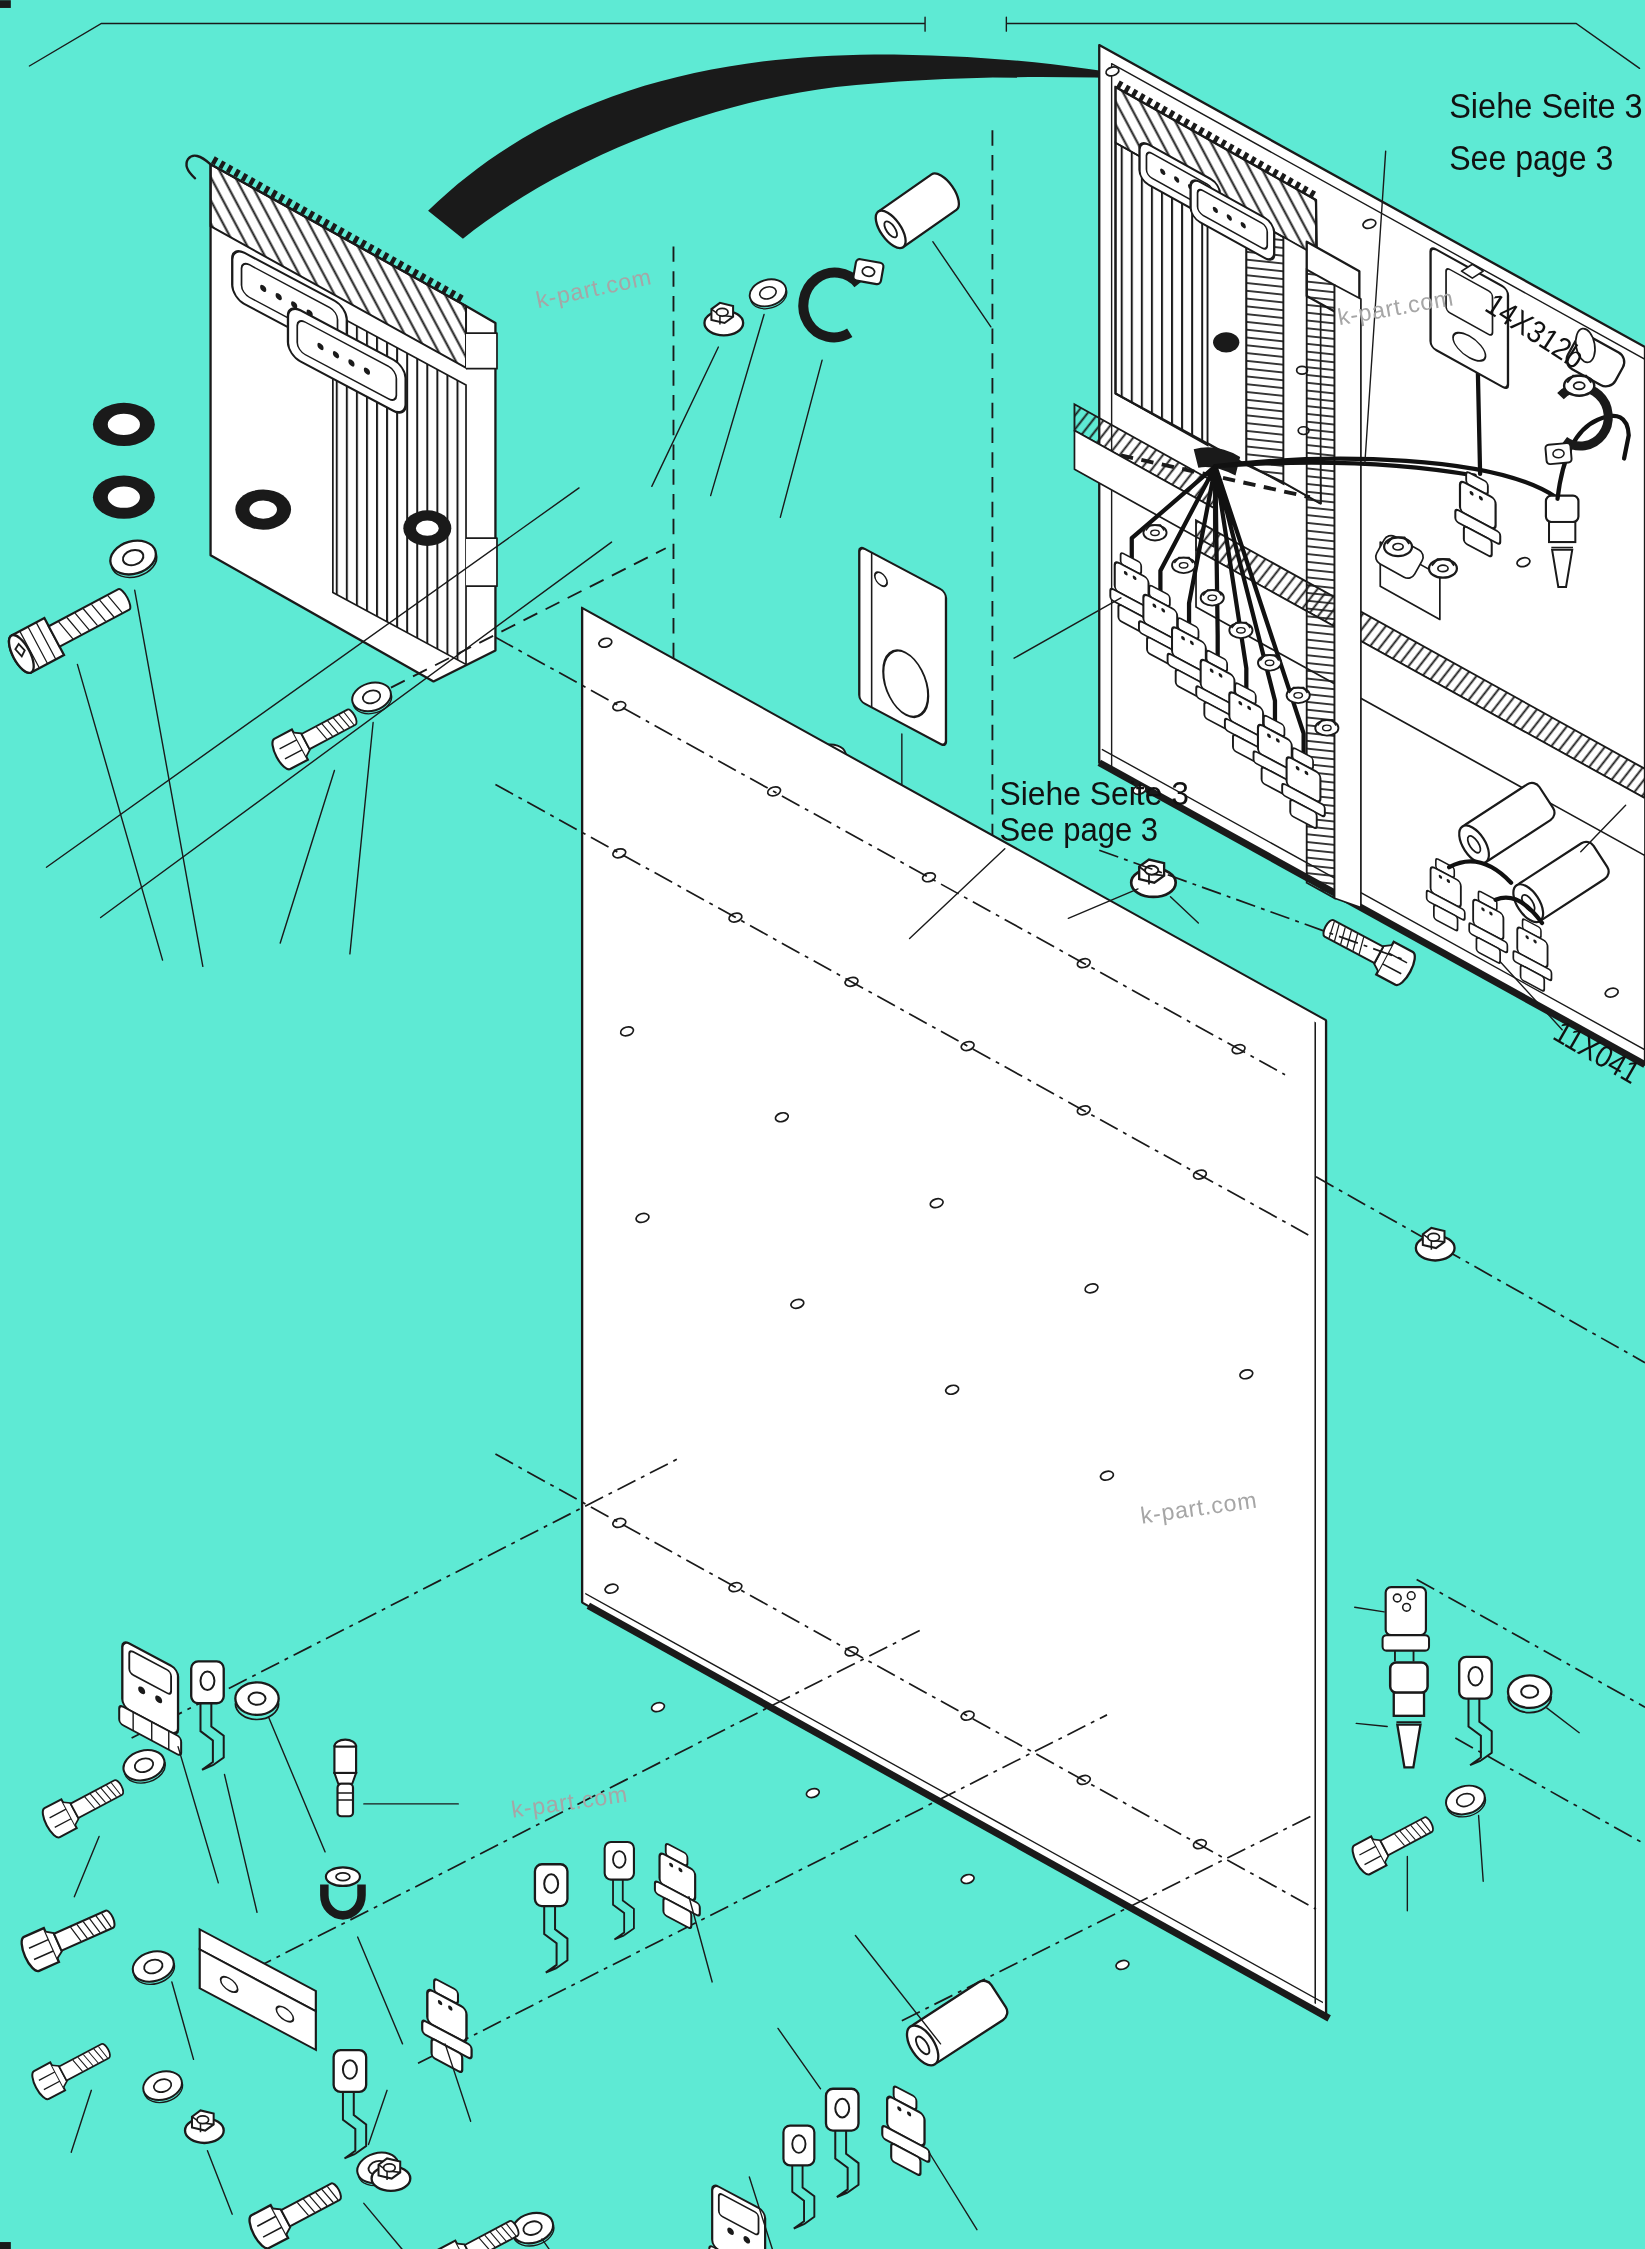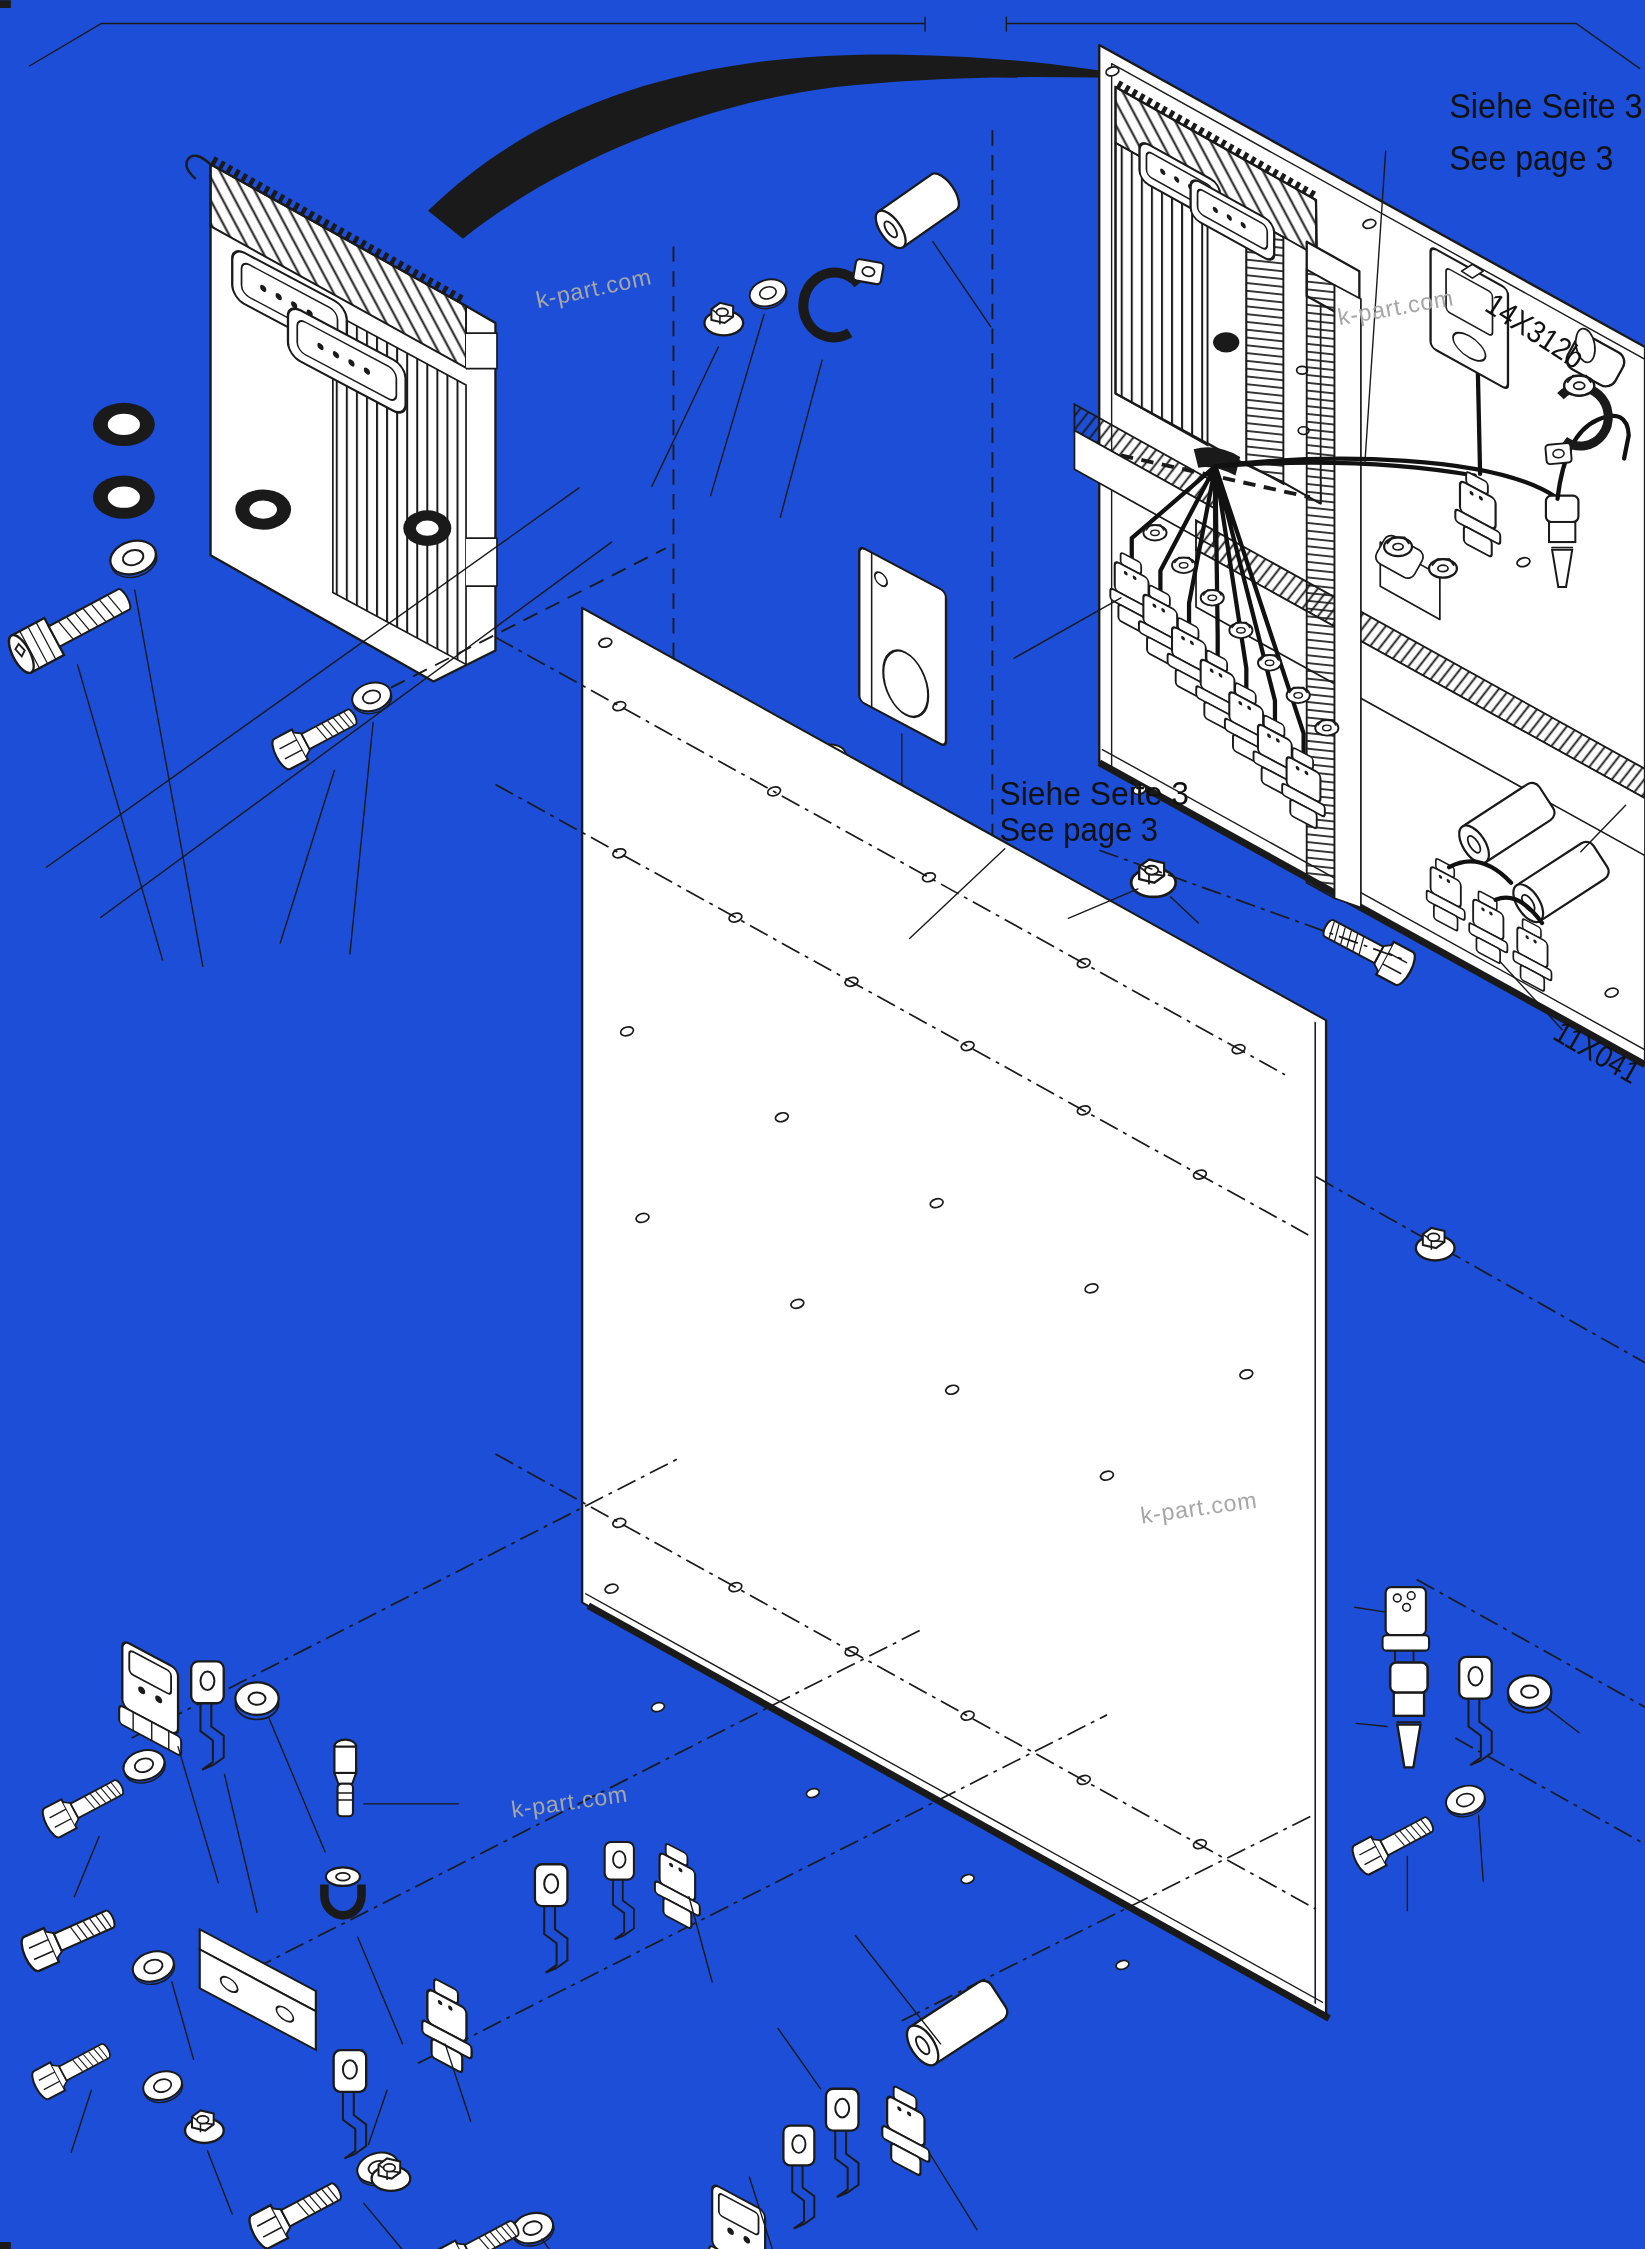--- a/index.html
+++ b/index.html
@@ -1,16 +1,16 @@
 <!DOCTYPE html>
 <html style="font-size:12.4px"><head>
 <meta charset="utf-8">
 <style>
   html,body{margin:0;padding:0;background:#fff;}
-  #page{position:relative;width:1645px;height:2250px;background:#1d4ed8;overflow:hidden;
+  #page{position:relative;width:1645px;height:2250px;background:#5eead4;overflow:hidden;
         font-family:"Liberation Sans", sans-serif;}
   svg{display:block}
   .ln   {fill:none;stroke:#1a1a1a;stroke-width:3;stroke-linejoin:round;stroke-linecap:round;}
   .ln2  {fill:none;stroke:#1a1a1a;stroke-width:1.8;stroke-linecap:round;}
   .lnT  {fill:none;stroke:#1a1a1a;stroke-width:9;stroke-linecap:butt;}
   .wf   {fill:#fff;stroke:#1a1a1a;stroke-width:3;stroke-linejoin:round;}
   .wf2  {fill:#fff;stroke:#1a1a1a;stroke-width:2.2;stroke-linejoin:round;}
   .dk   {fill:#1a1a1a;stroke:none;}
   .dash {fill:none;stroke:#1a1a1a;stroke-width:2.4;stroke-dasharray:20 12;}
   .dashT{fill:none;stroke:#1a1a1a;stroke-width:5;stroke-dasharray:16 11;}

